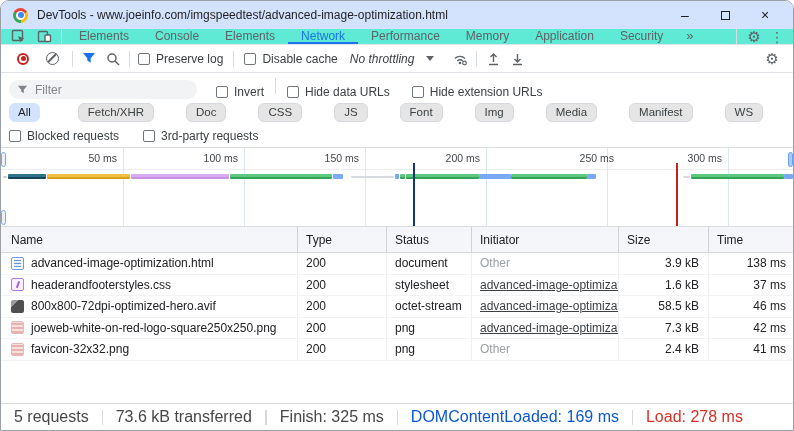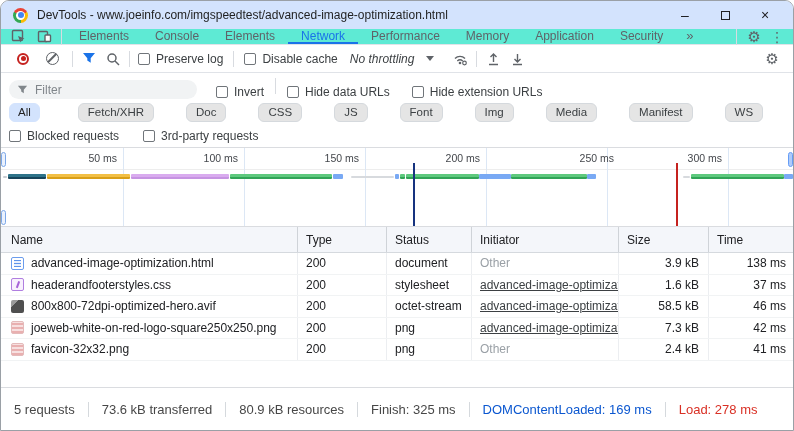--- a/index.html
+++ b/index.html
@@ -69,21 +69,21 @@
   .td.num{justify-content:flex-end;padding-right:9px;padding-left:0;}
   .init-other{color:#9aa0a6;}
   .init-link{color:#3c4043;text-decoration:underline;}
   .fic{width:13px;height:13px;margin-right:7px;flex:0 0 auto;border-radius:2px;}
   .fic.doc{background:#e8f0fe;border:1px solid #6b9ced;background-image:repeating-linear-gradient(#e8f0fe 0 2px,#5f94ea 2px 3.2px);background-clip:content-box;padding:2px;}
   .fic.css{background:#f8f1fd;border:1px solid #b07ee0;position:relative;}
   .fic.css::after{content:"";position:absolute;left:5px;top:2px;width:1.5px;height:7px;background:#a864d8;transform:rotate(20deg);}
   .fic.imgdark{background:linear-gradient(135deg,#9a9a9a 0 30%,#4f4f4f 30% 100%);}
   .fic.imgred{background:repeating-linear-gradient(0deg,#e9b0b0 0 2px,#f7e0e0 2px 4px),#f3d4d4;border:1px solid #e4baba;}
   
-  .summary{position:absolute;left:0;right:0;bottom:0;height:43px;border-top:1px solid #dadce0;display:flex;align-items:center;background:#fff;font-size:13px;color:#474747;}
+  .summary{position:absolute;left:0;right:0;bottom:0;height:27px;border-top:1px solid #dadce0;display:flex;align-items:center;background:#fff;font-size:16px;color:#474747;}
   .sm{padding:0 13px;white-space:nowrap;}
   .sdiv{width:1px;height:15px;background:#d5d9dd;}
   .sm.blue{color:#0b57d0;}
   .sm.red{color:#d93025;}
   svg{display:block;}
 </style>
 </head>
 <body>
 
 <div class="win">
@@ -356,21 +356,20 @@
       </div>
     <div class="td num">2.4 kB</div>
     <div class="td num">41 ms</div>
   </div>
 
   <div class="summary">
     <span class="sm">5 requests</span>
     <span class="sdiv"></span>
     <span class="sm">73.6 kB transferred</span>
     <span class="sdiv"></span>
-    <span class="sm">80.9 kB resources</span>
     <span class="sdiv"></span>
     <span class="sm">Finish: 325 ms</span>
     <span class="sdiv"></span>
     <span class="sm blue">DOMContentLoaded: 169 ms</span>
     <span class="sdiv"></span>
     <span class="sm red">Load: 278 ms</span>
   </div>
 
 </div>
 

